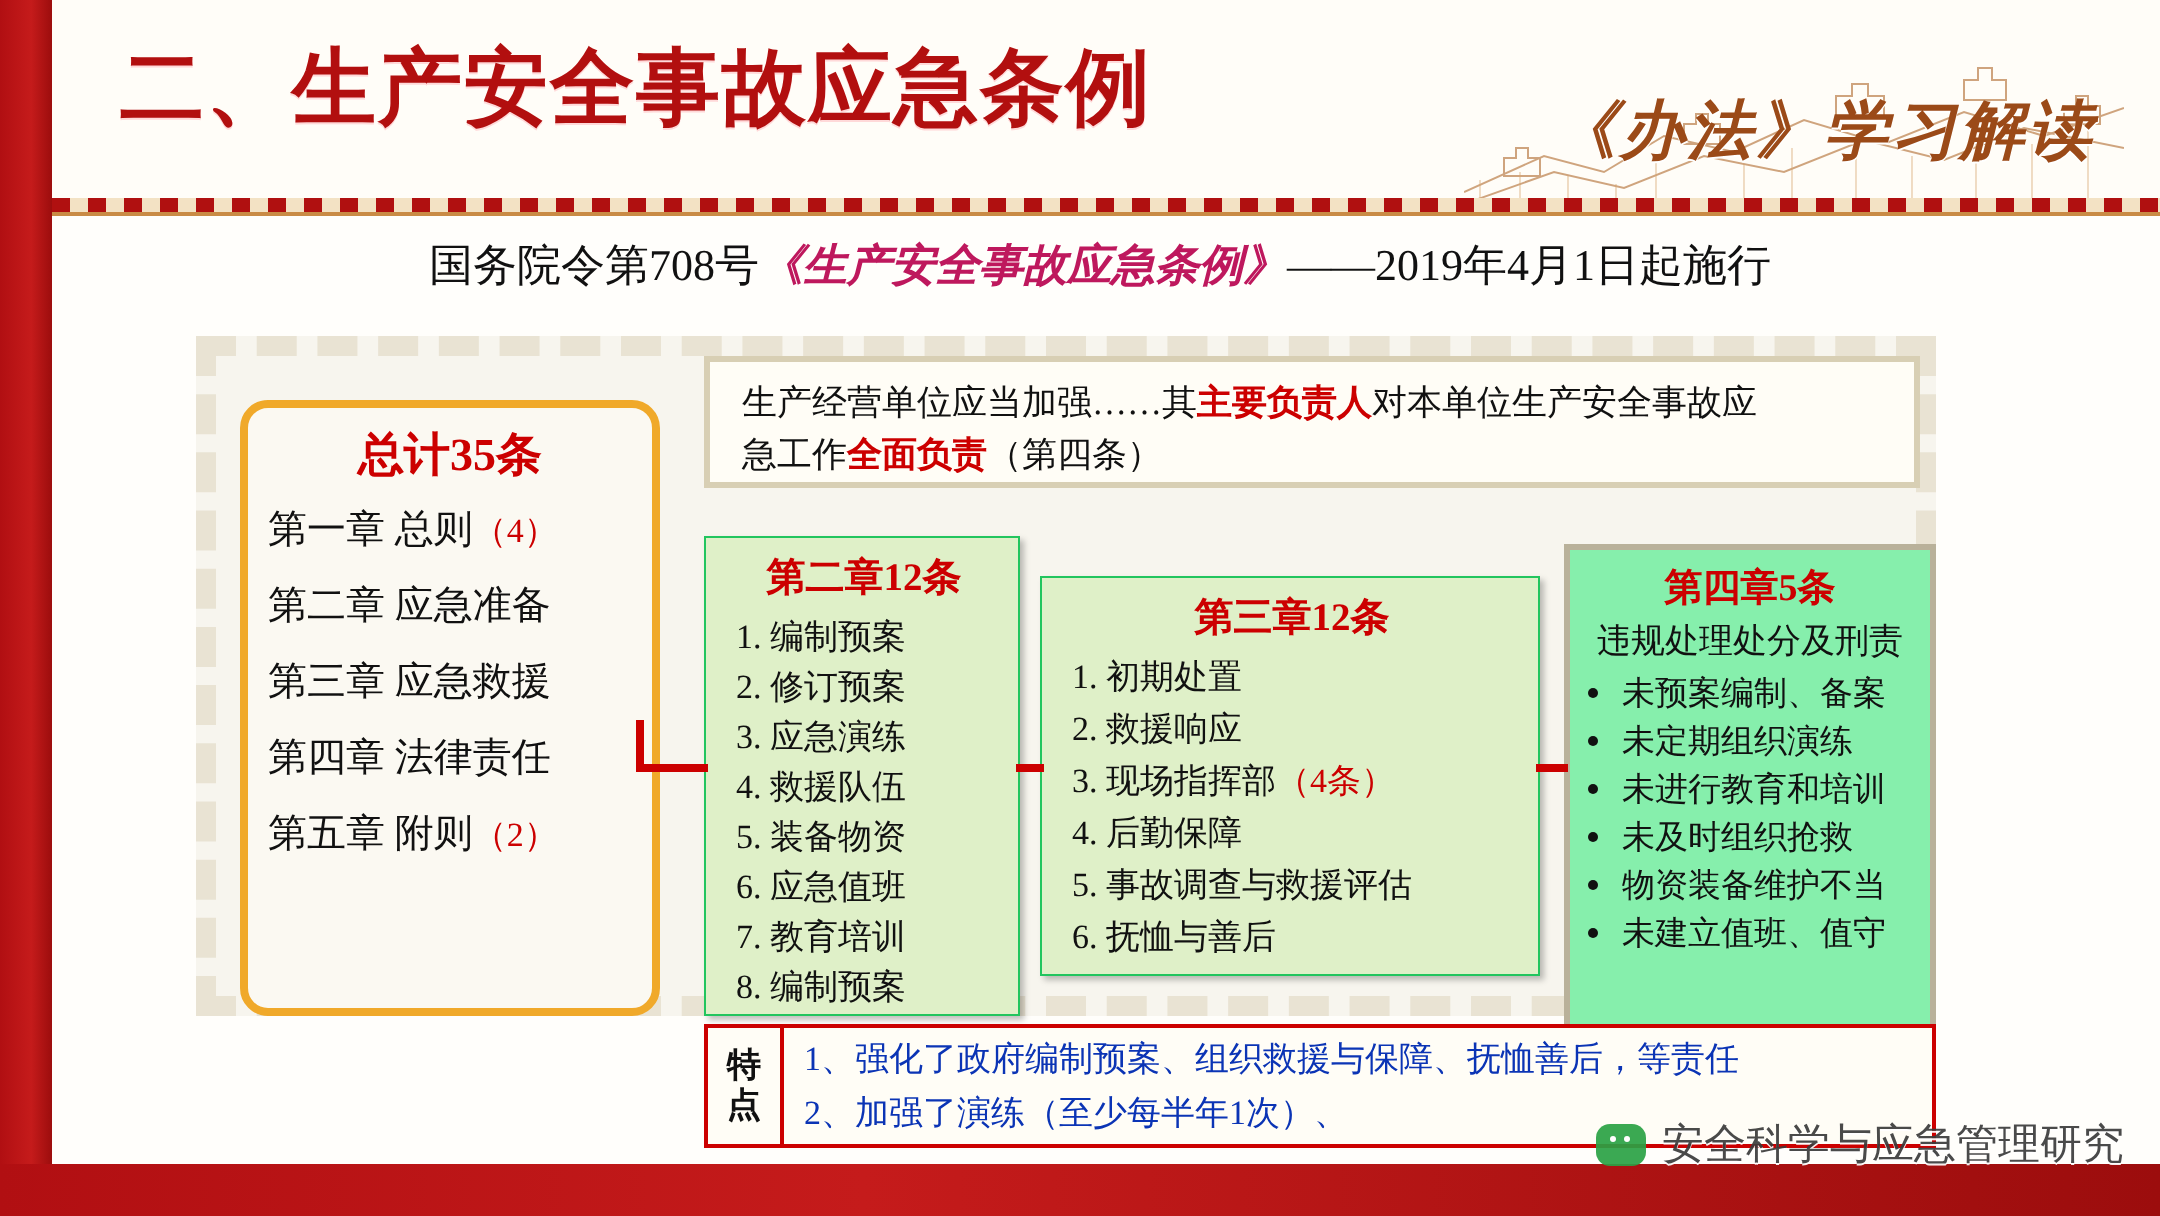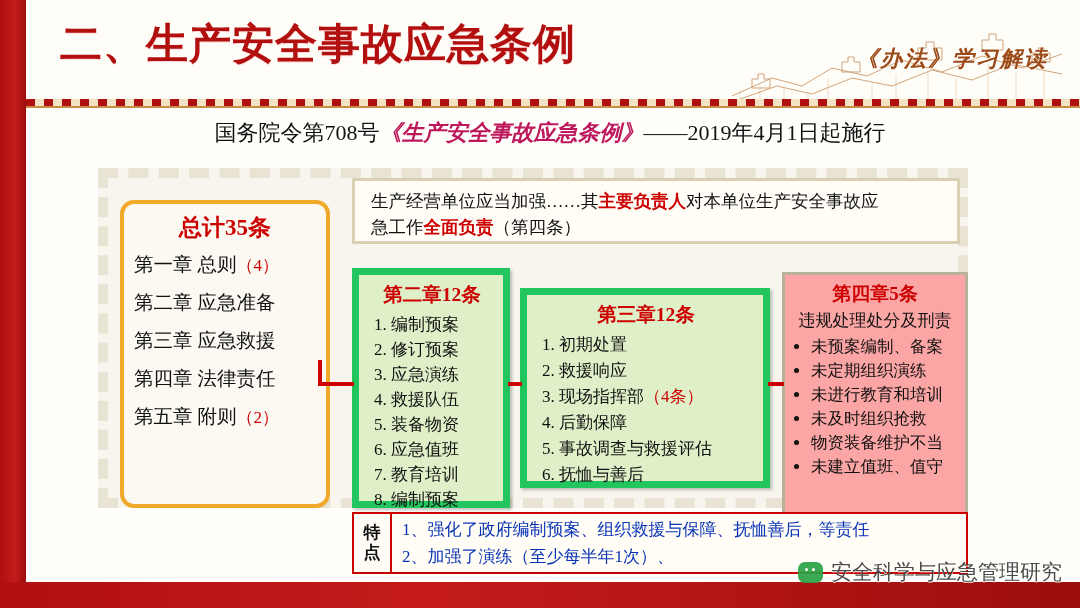--- a/index.html
+++ b/index.html
@@ -71,21 +71,21 @@
     right: 0;
     top: -4px;
     width: 330px;
     height: 86px;
     opacity: 0.75;
   }
   .header-subtitle {
     position: absolute;
     right: 14px;
     top: 24px;
-    font-size: 22px;
+    font-size: 32px;
     color: #9b4a18;
     font-style: italic;
     font-weight: bold;
     font-family: "Liberation Serif", serif;
     letter-spacing: 2px;
     text-shadow: 0 1px 0 #fff;
   }
   .header-rule {
     position: absolute;
     left: 26px;
@@ -186,21 +186,21 @@
   }
   
   .conn {
     position: absolute;
     background: #cc0000;
     z-index: 3;
   }
   
   .box-green {
     background: #dff0c8;
-    border: 7px solid #22c55e;
+    border: 1px solid #22c55e;
     box-sizing: border-box;
     box-shadow: 2px 2px 3px rgba(0,0,0,.25);
   }
   .ch2 {
     position: absolute;
     left: 352px;
     top: 268px;
     width: 158px;
     height: 240px;
     padding: 6px 6px 0 8px;
@@ -234,21 +234,21 @@
     color: #cc0000;
     font-weight: normal;
   }
   
   .ch4 {
     position: absolute;
     left: 782px;
     top: 272px;
     width: 186px;
     height: 256px;
-    background: #fca5a5;
+    background: #86efac;
     border: 3px solid #b9b19a;
     box-sizing: border-box;
     padding: 6px 8px 0 8px;
   }
   .ch4 .head {
     text-align: center;
     color: #cc0000;
     font-weight: bold;
     font-size: 19px;
     margin-bottom: 2px;

